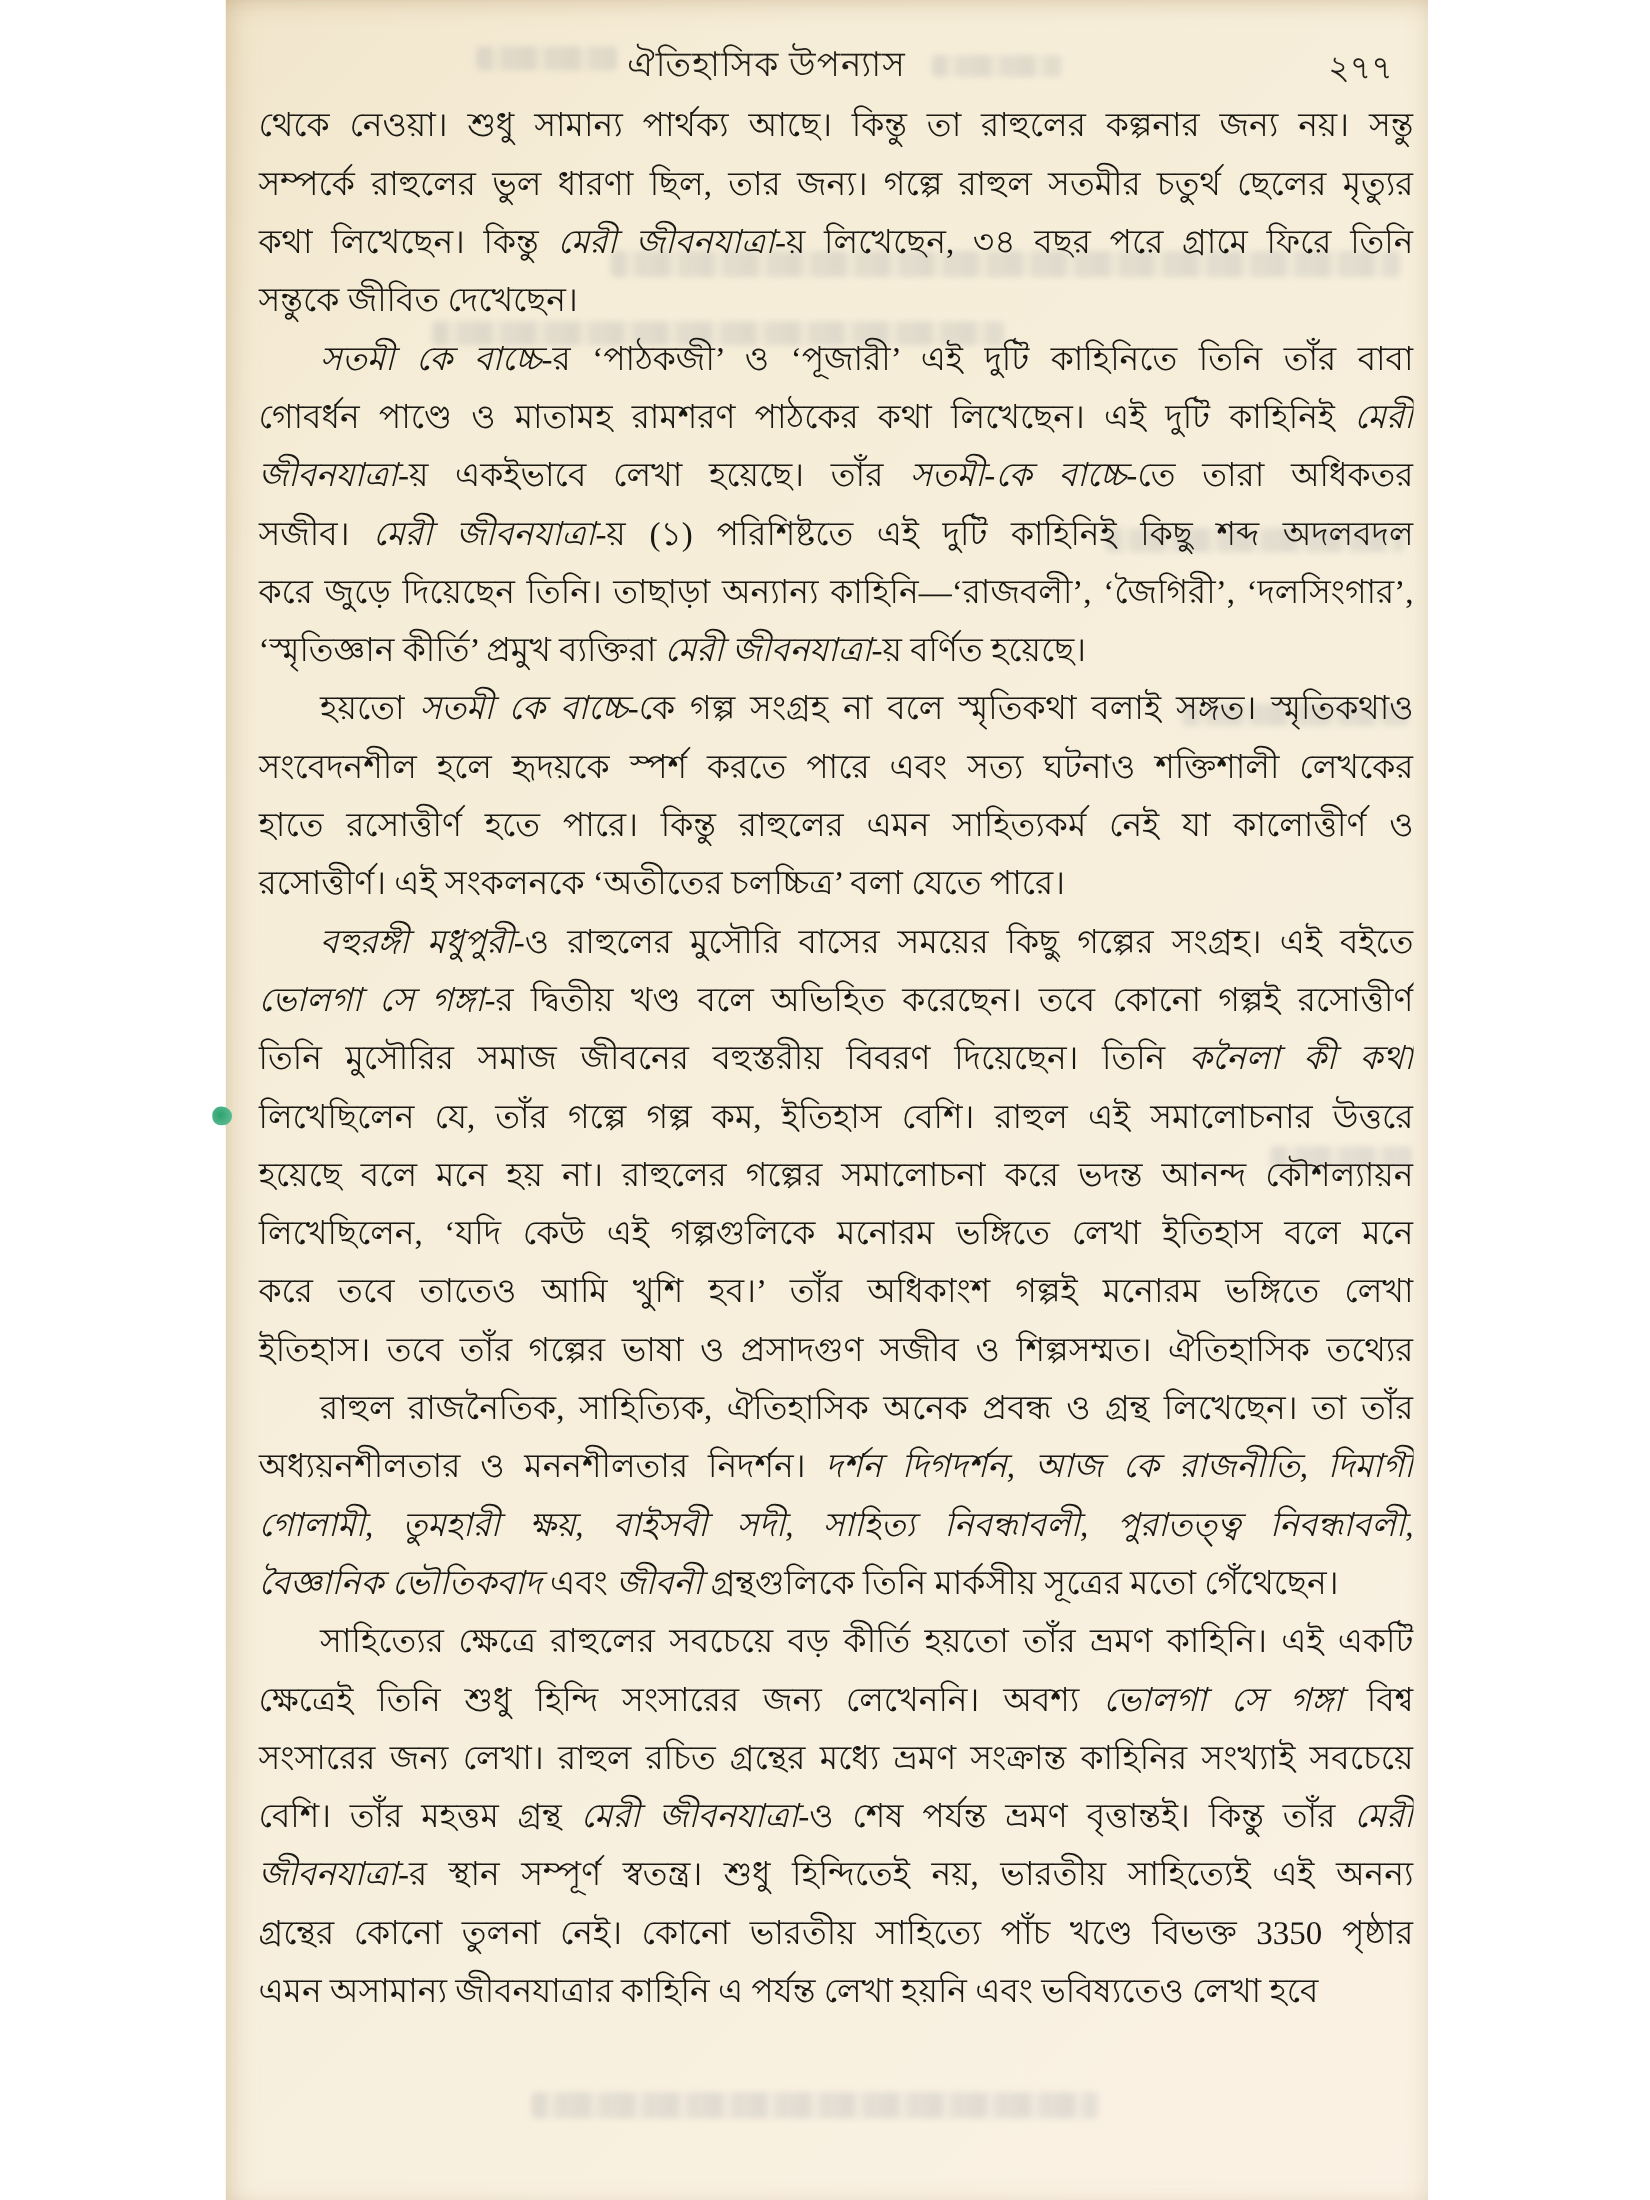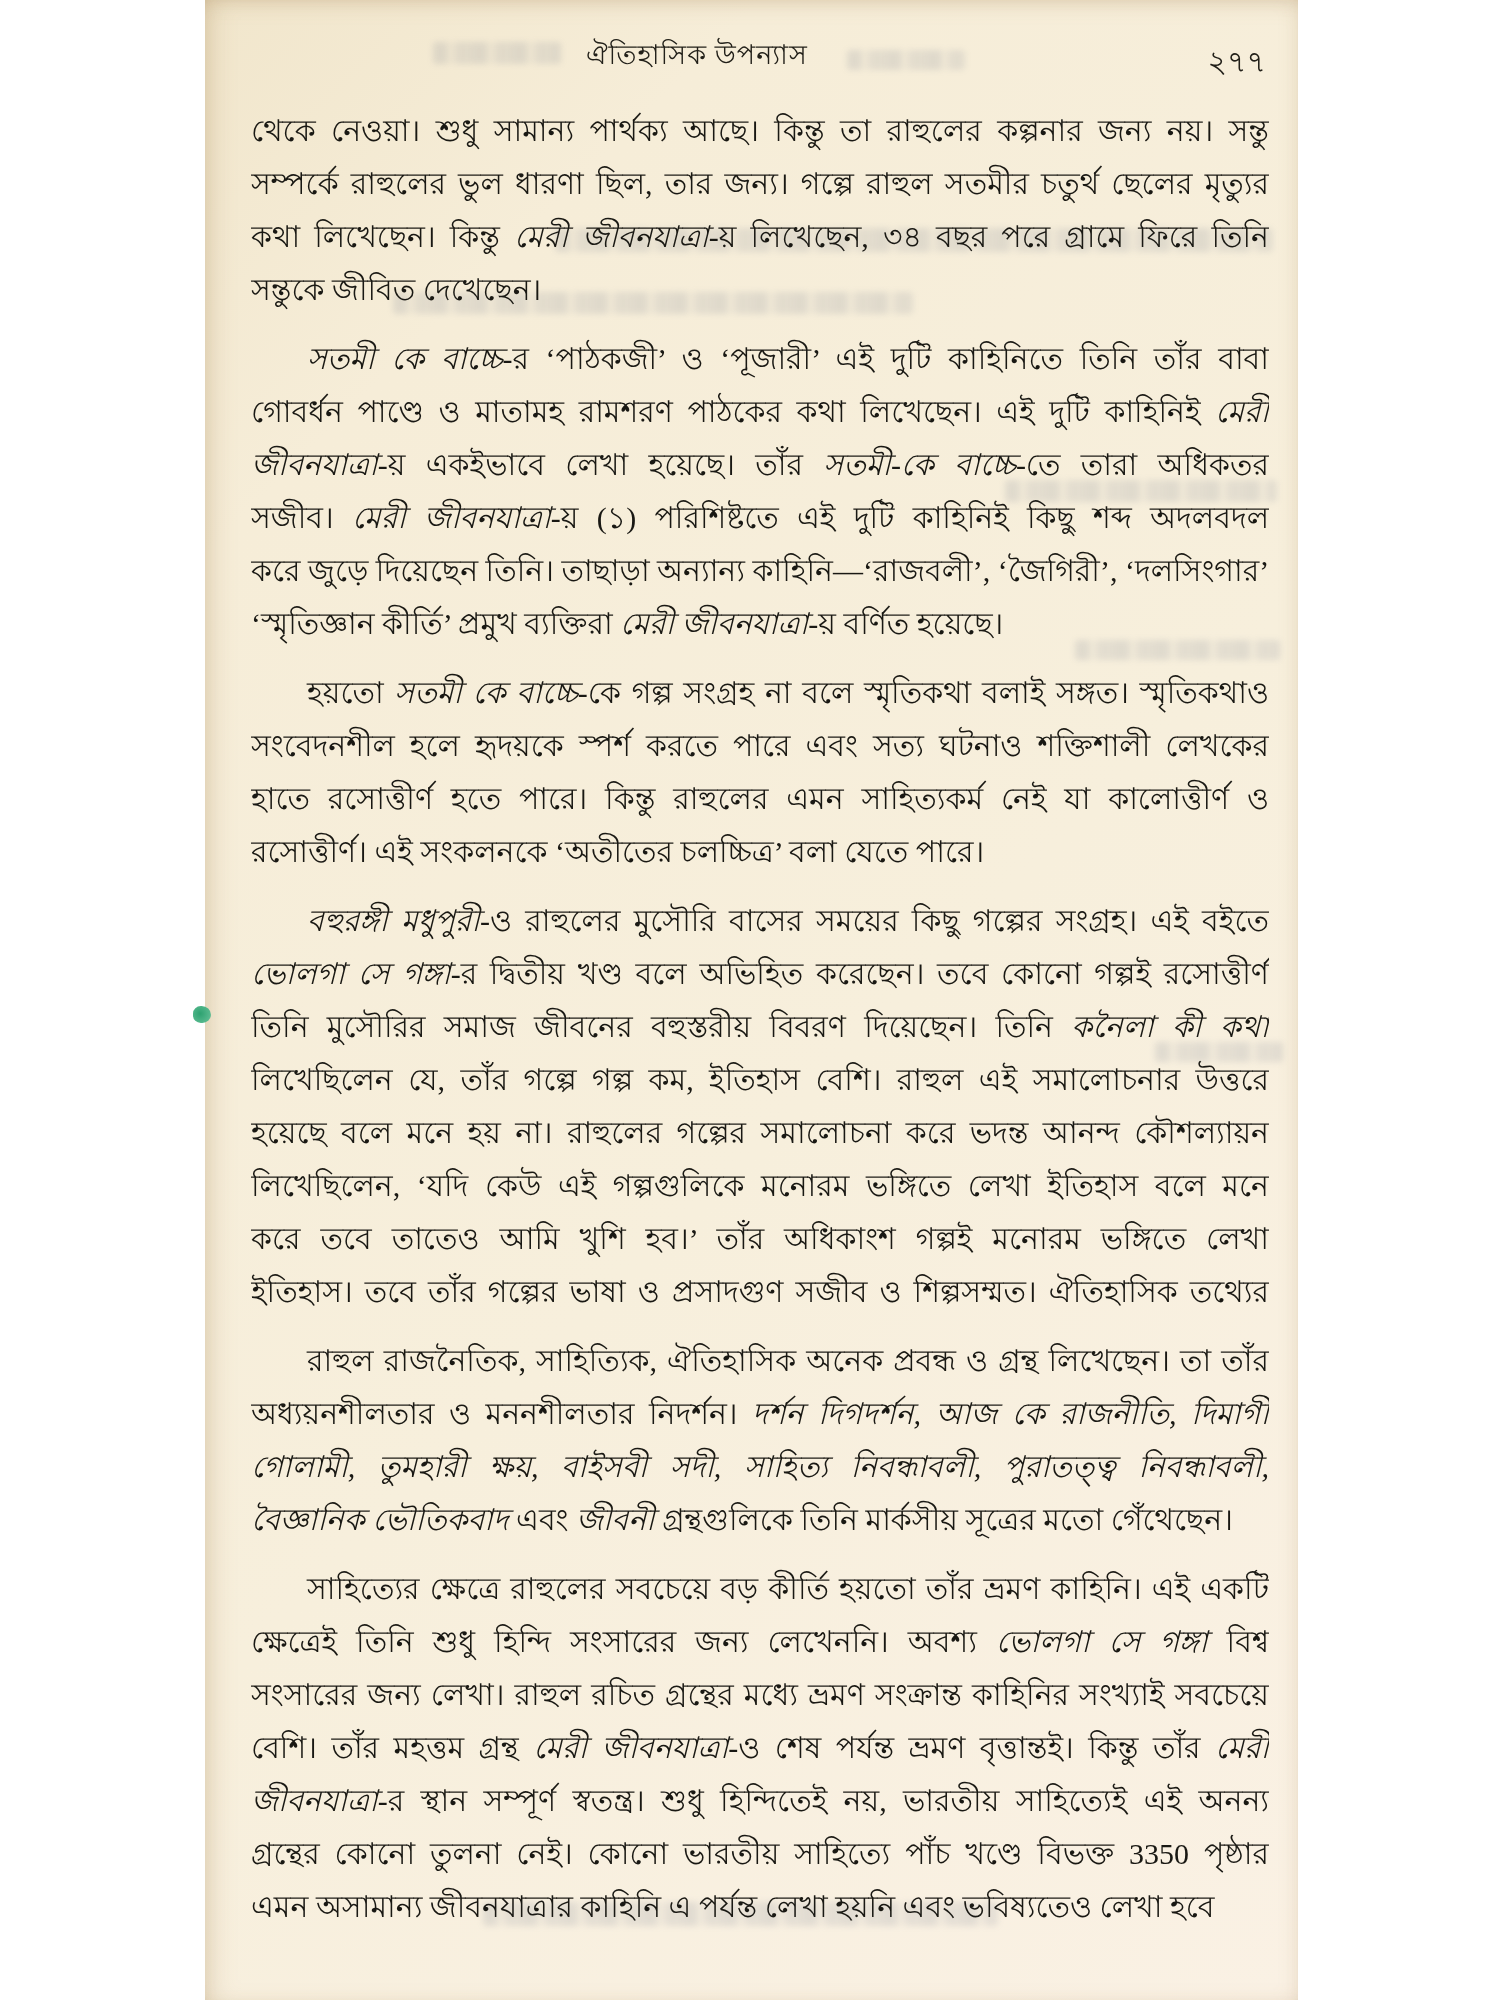--- a/index.html
+++ b/index.html
@@ -19,34 +19,34 @@
                inset -10px 0 24px -14px rgba(160,125,75,.22),
                inset 0 14px 26px -16px rgba(160,125,75,.28);
   }
   .page-header{
     position:absolute;
     left:0;top:34px;width:100%;height:44px;
   }
   .page-title{
     position:absolute;
     left:45%;transform:translateX(-50%);
-    font-size:27px;color:#222019;
+    font-size:31px;color:#222019;
     letter-spacing:1px;
     white-space:nowrap;
   }
   .page-number{
     position:absolute;
     right:32px;top:4px;
     font-size:30px;color:#222019;text-align:right;
   }
   .text-block{
     position:absolute;
     left:30px;right:13px;top:88px;
   }
-  .para{margin:16px;padding:0;}
+  .para{margin:0;padding:0;}
   .line{
     height:53px;
     line-height:53px;
     font-size:30px;
     color:#191813;
     white-space:nowrap;
     overflow:hidden;
     text-align:justify;
     text-align-last:justify;
   }

